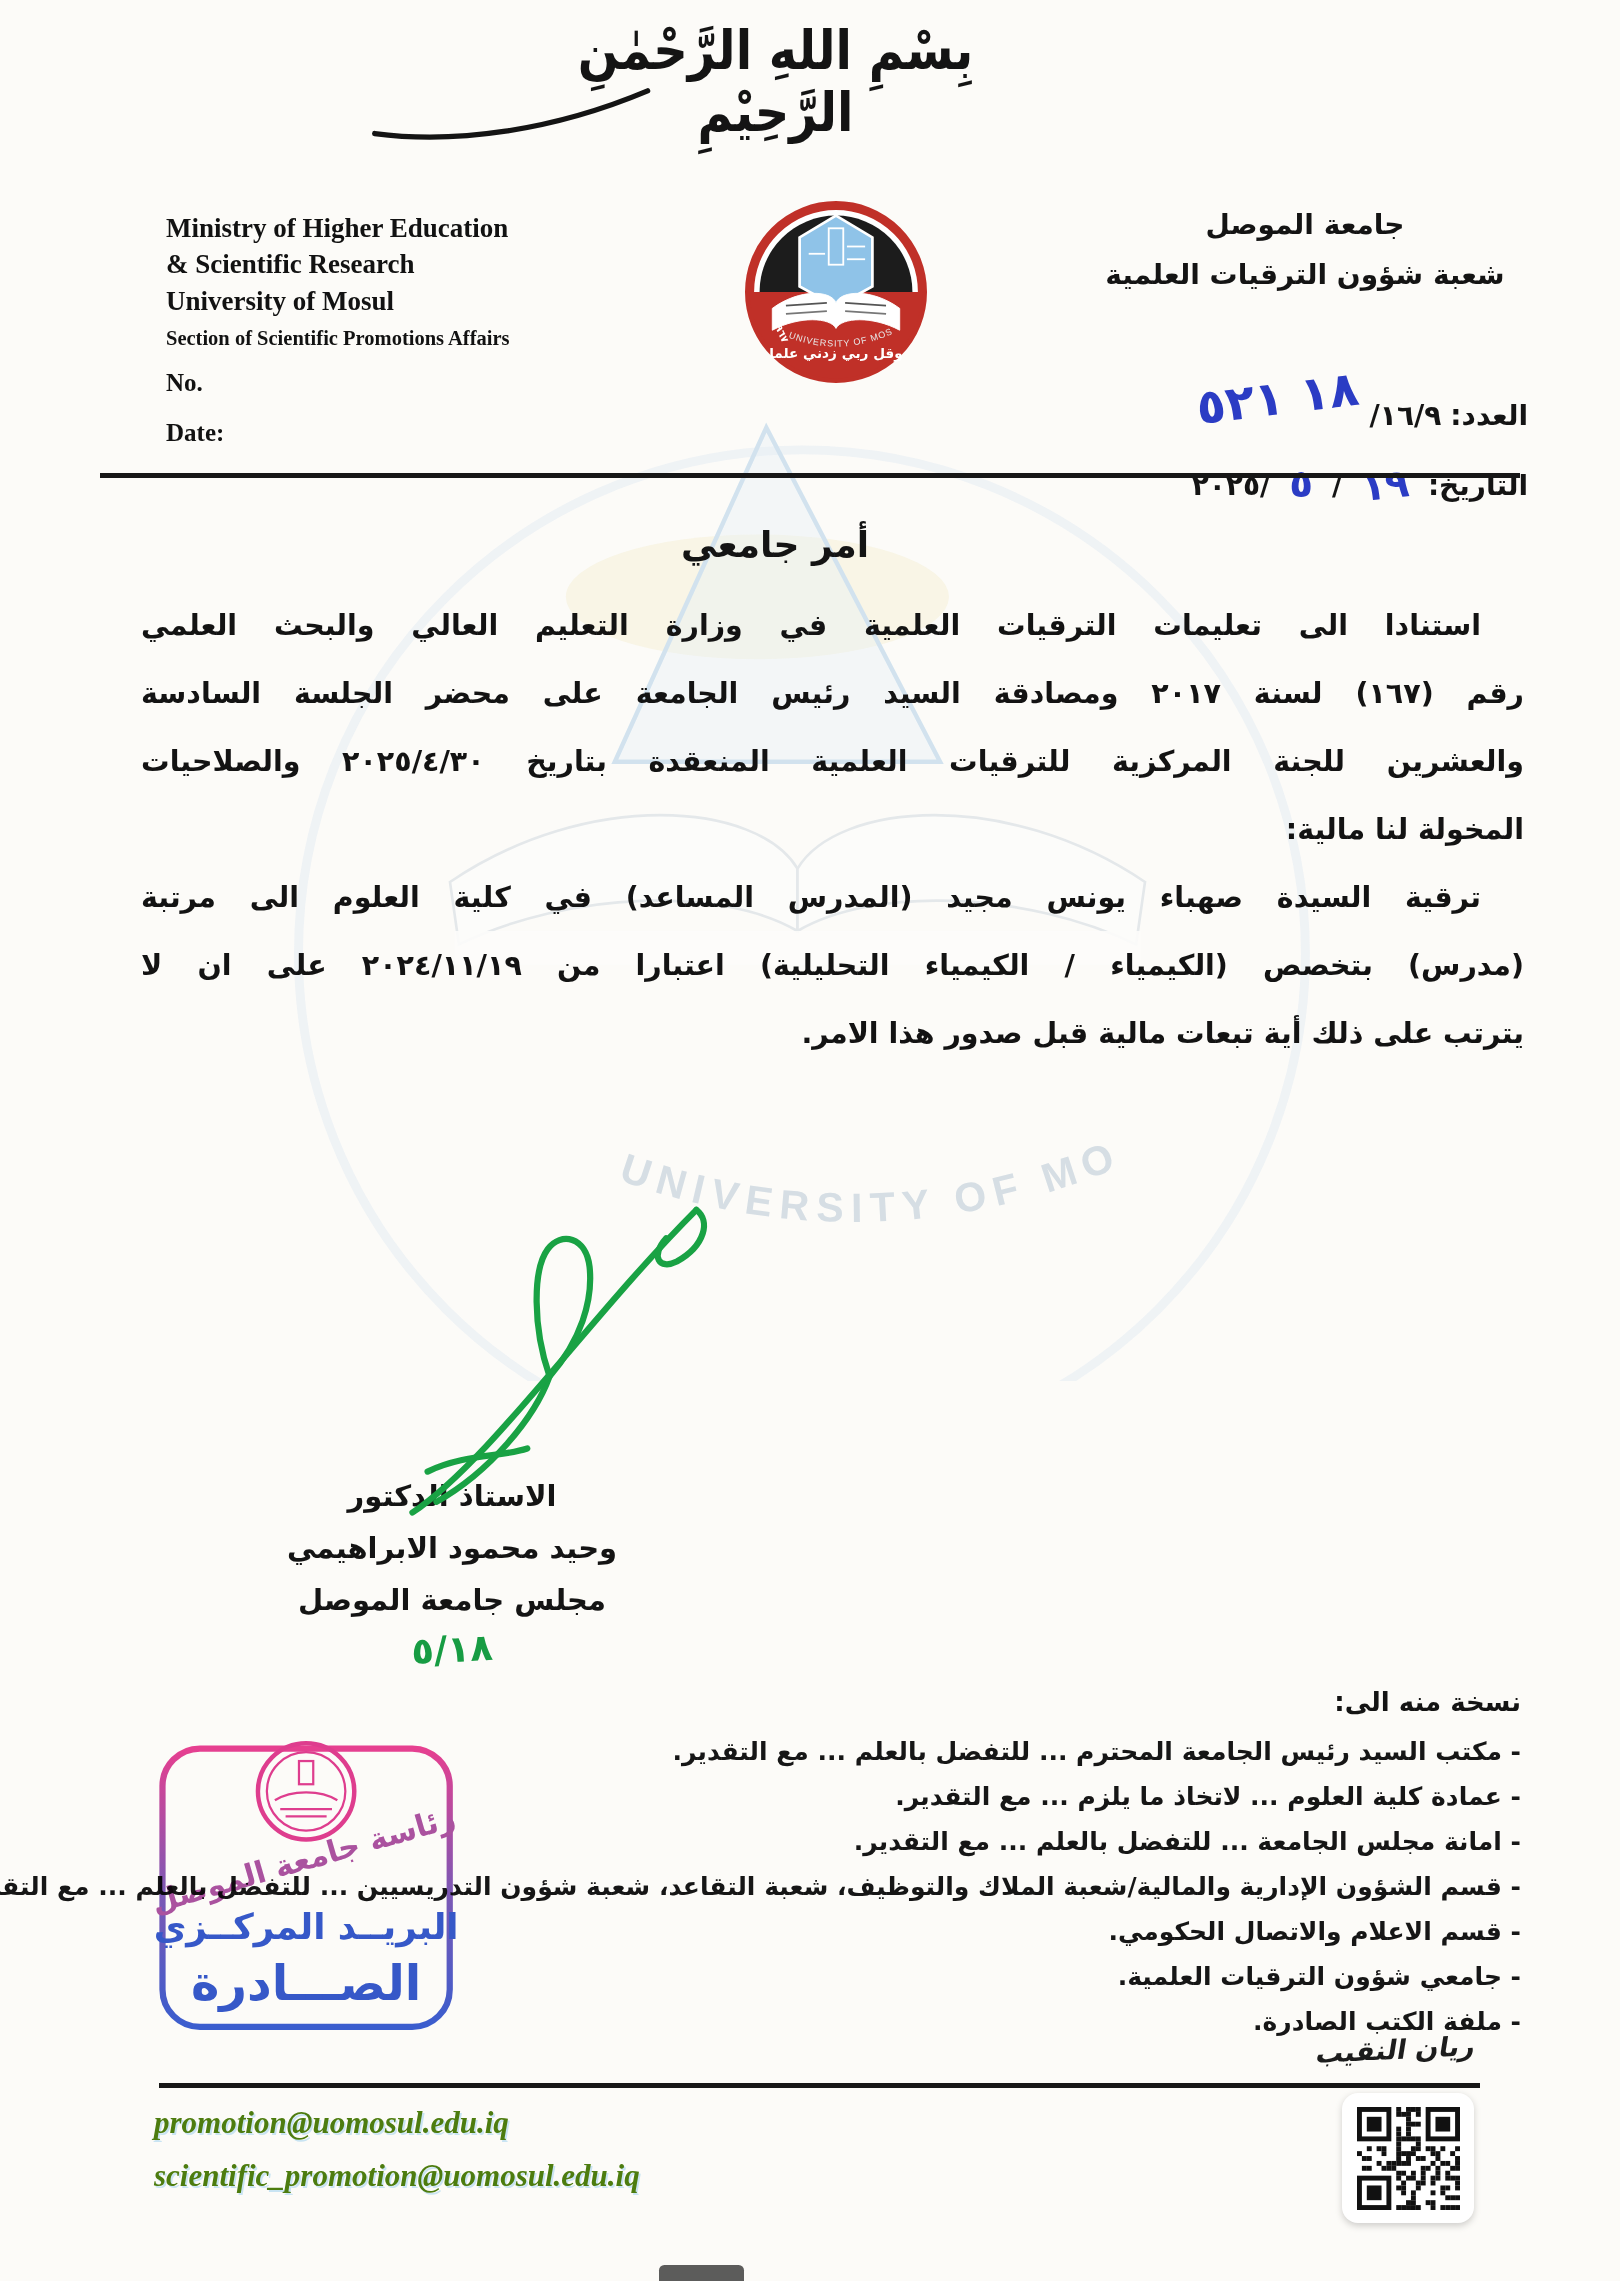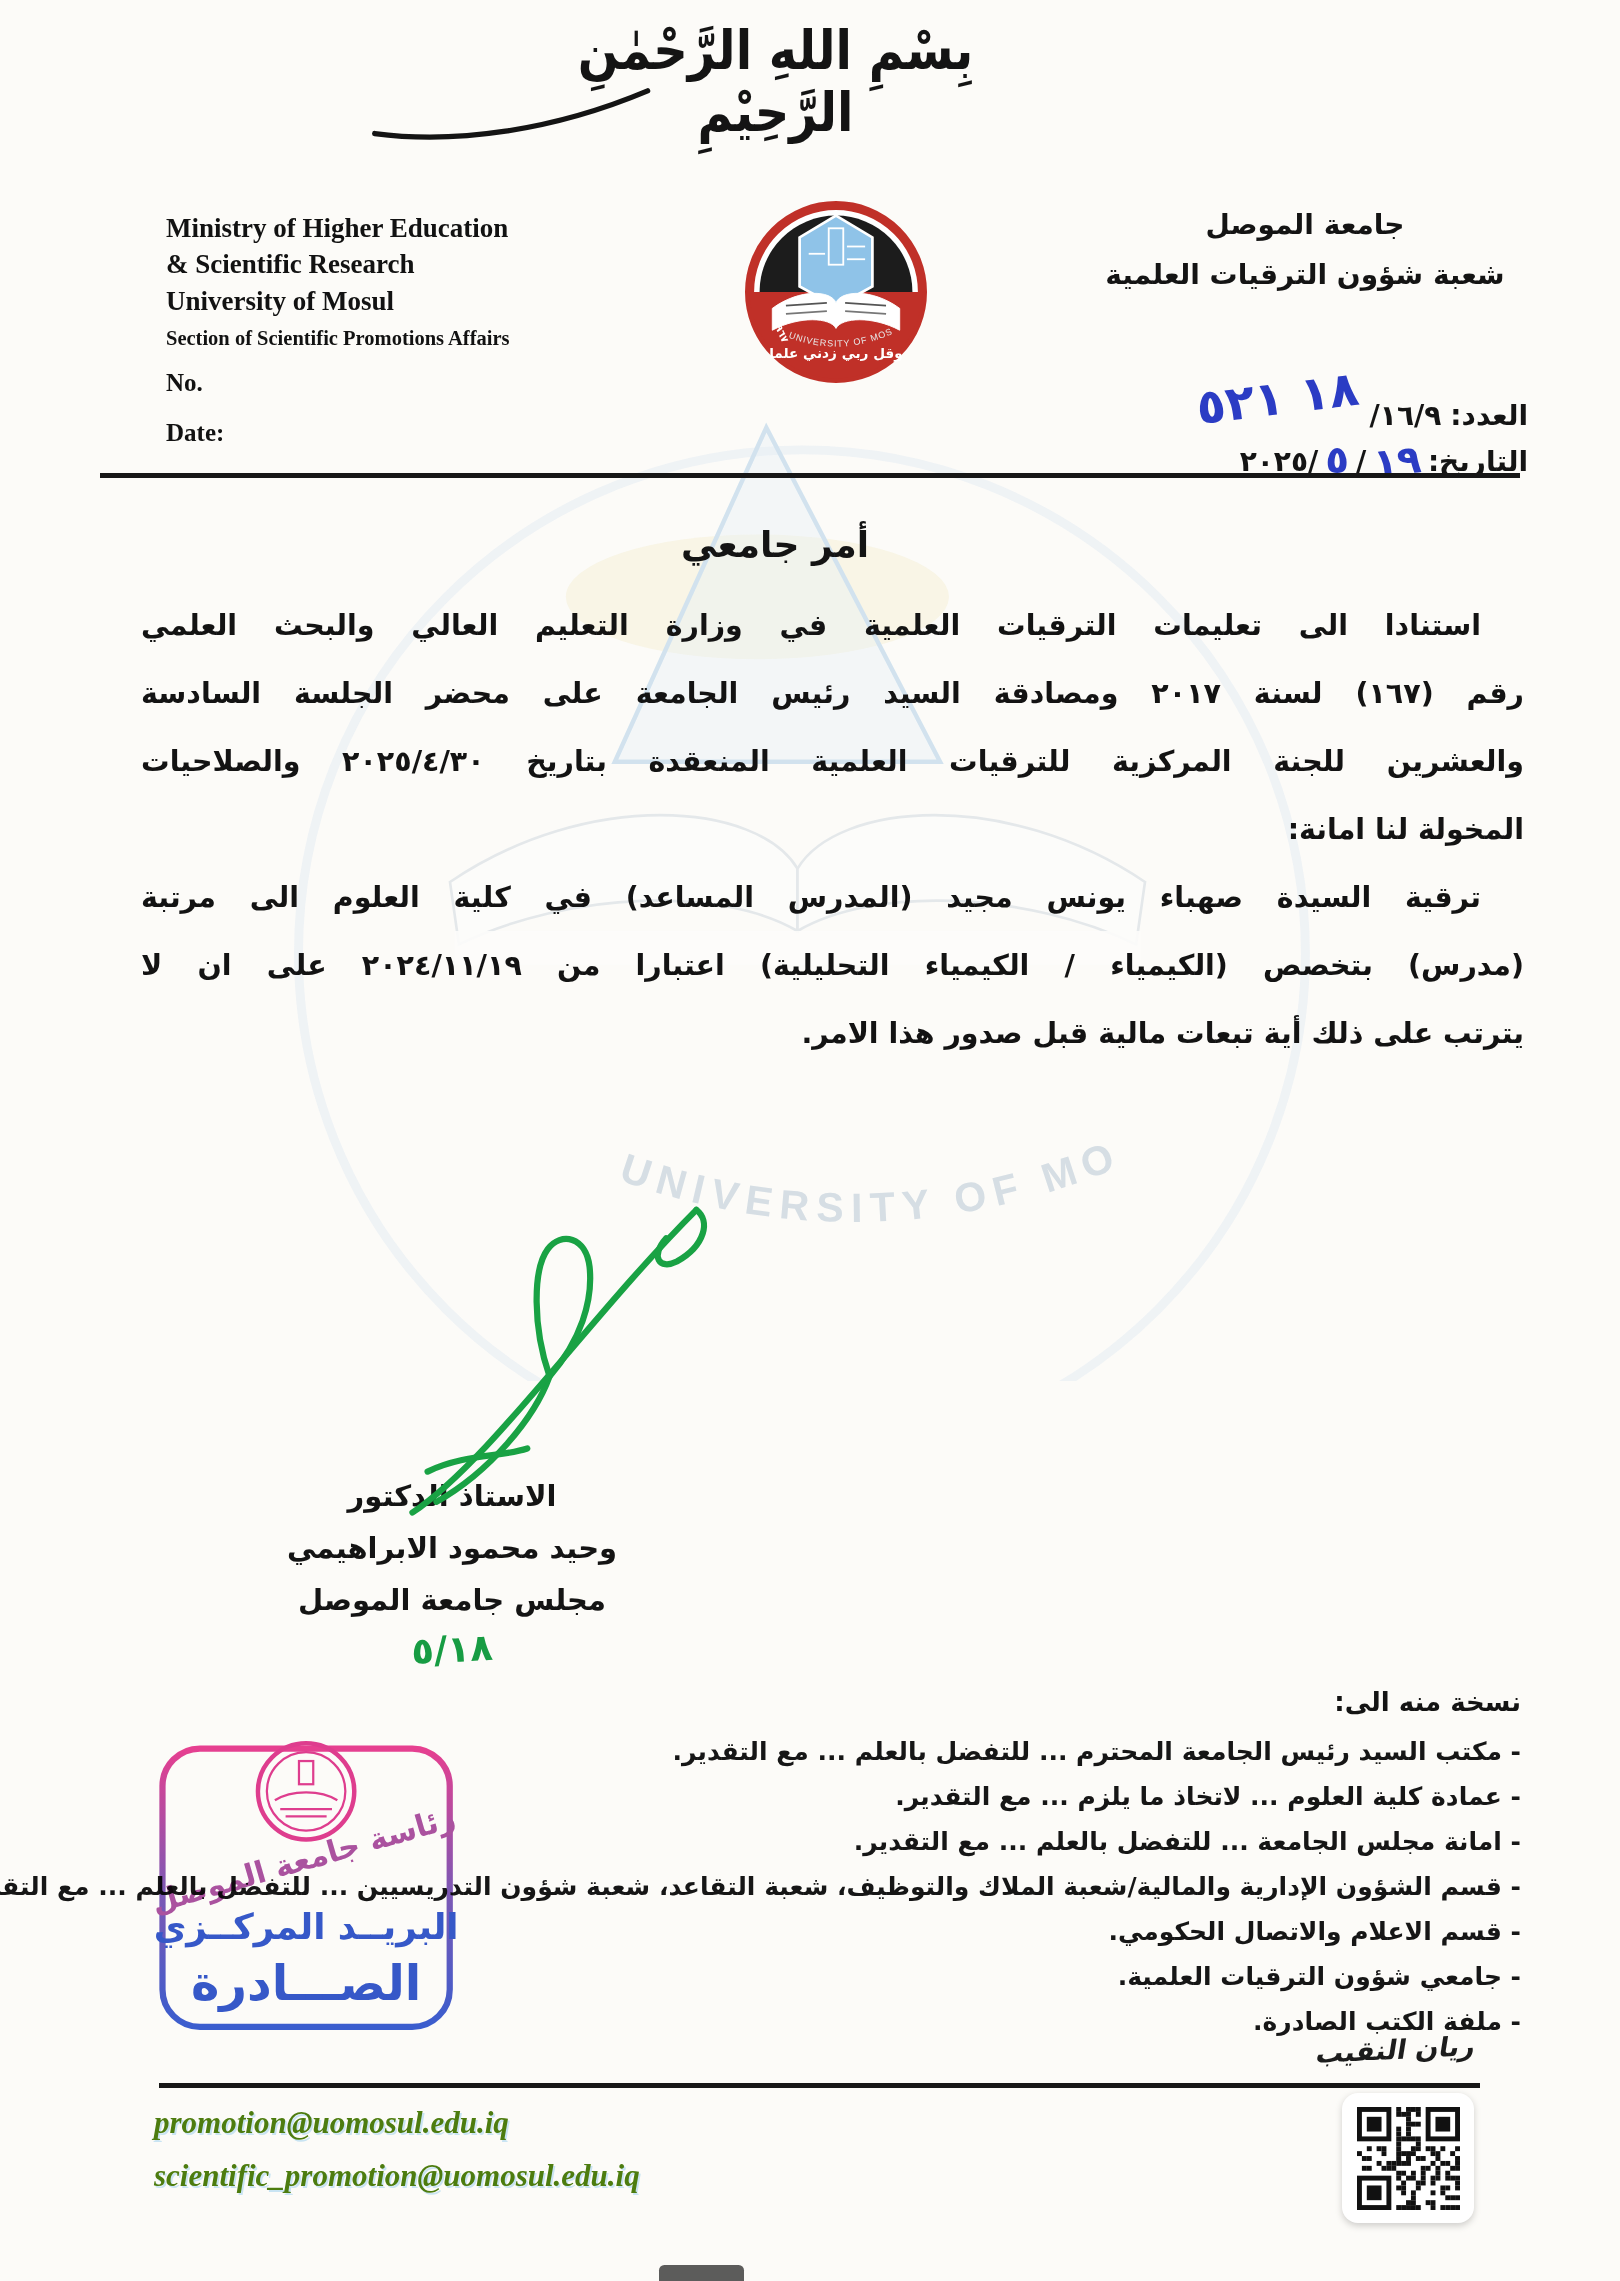--- a/index.html
+++ b/index.html
@@ -87,37 +87,37 @@
     <div class="ar" style="font-size:28px;line-height:50px;">جامعة الموصل</div>
     <div class="ar" style="font-size:28px;line-height:50px;">شعبة شؤون الترقيات العلمية</div>
   </div>
 
   <div class="abs flexltr" style="right:93px;top:372px;">
     <span class="hw-blue" dir="ltr" style="font-size:48px;letter-spacing:6.2px;display:inline-block;transform:rotate(-7deg) translateY(-10.7px);">١٨ ٥٢١</span>
     <span class="ar" dir="ltr" style="font-size:28px;margin-top:27px;">/١٦/٩</span>
     <span class="ar rtl" style="font-size:28px;">العدد:</span>
   </div>
 
-  <div class="abs flexltr" style="right:93px;top:435px;gap:7px;">
+  <div class="abs flexltr" style="right:93px;top:459px;gap:19px;">
     <span class="ar" dir="ltr" style="font-size:28px;">٢٠٢٥/</span>
     <span class="hw-blue" dir="ltr" style="font-size:39px;transform:translateY(1.8px);display:inline-block;">٥</span>
     <span class="ar" dir="ltr" style="font-size:28px;">/</span>
     <span class="hw-blue" dir="ltr" style="font-size:39px;transform:rotate(-6deg) translateY(3.6px);display:inline-block;">١٩</span>
     <span class="ar rtl" style="font-size:28px;">التاريخ:</span>
   </div>
 
   <div class="abs rule" style="left:100px;top:473px;width:1420px;"></div>
 
   <div class="abs ar rtl" style="left:570px;top:524px;width:410px;text-align:center;font-size:36px;">أمر جامعي</div>
 
   <div class="abs" style="left:141px;top:592px;width:1383px;">
     <div class="bodyline jline indent">استنادا الى تعليمات الترقيات العلمية في وزارة التعليم العالي والبحث العلمي</div>
     <div class="bodyline jline">رقم (١٦٧) لسنة ٢٠١٧ ومصادقة السيد رئيس الجامعة على محضر الجلسة السادسة</div>
     <div class="bodyline jline">والعشرين للجنة المركزية للترقيات العلمية المنعقدة بتاريخ ٢٠٢٥/٤/٣٠ والصلاحيات</div>
-    <div class="bodyline">المخولة لنا امانة:</div>
+    <div class="bodyline">المخولة لنا مالية:</div>
     <div class="bodyline jline indent">ترقية السيدة صهباء يونس مجيد (المدرس المساعد) في كلية العلوم الى مرتبة</div>
     <div class="bodyline jline">(مدرس) بتخصص (الكيمياء / الكيمياء التحليلية) اعتبارا من ٢٠٢٤/١١/١٩ على ان لا</div>
     <div class="bodyline">يترتب على ذلك أية تبعات مالية قبل صدور هذا الامر.</div>
   </div>
 
   <svg class="abs" style="left:383px;top:1185px;z-index:6;" width="374" height="356" viewBox="0 0 420 400">
     <g fill="none" stroke="#19a244" stroke-width="7" stroke-linecap="round">
       <path d="M 187,215 C 168,160 168,95 185,72 C 200,52 228,58 232,92 C 236,130 222,175 187,215 Z"></path>
       <path d="M 187,215 C 170,262 120,322 60,356"></path>
       <path d="M 33,368 C 120,310 230,150 352,28"></path>

